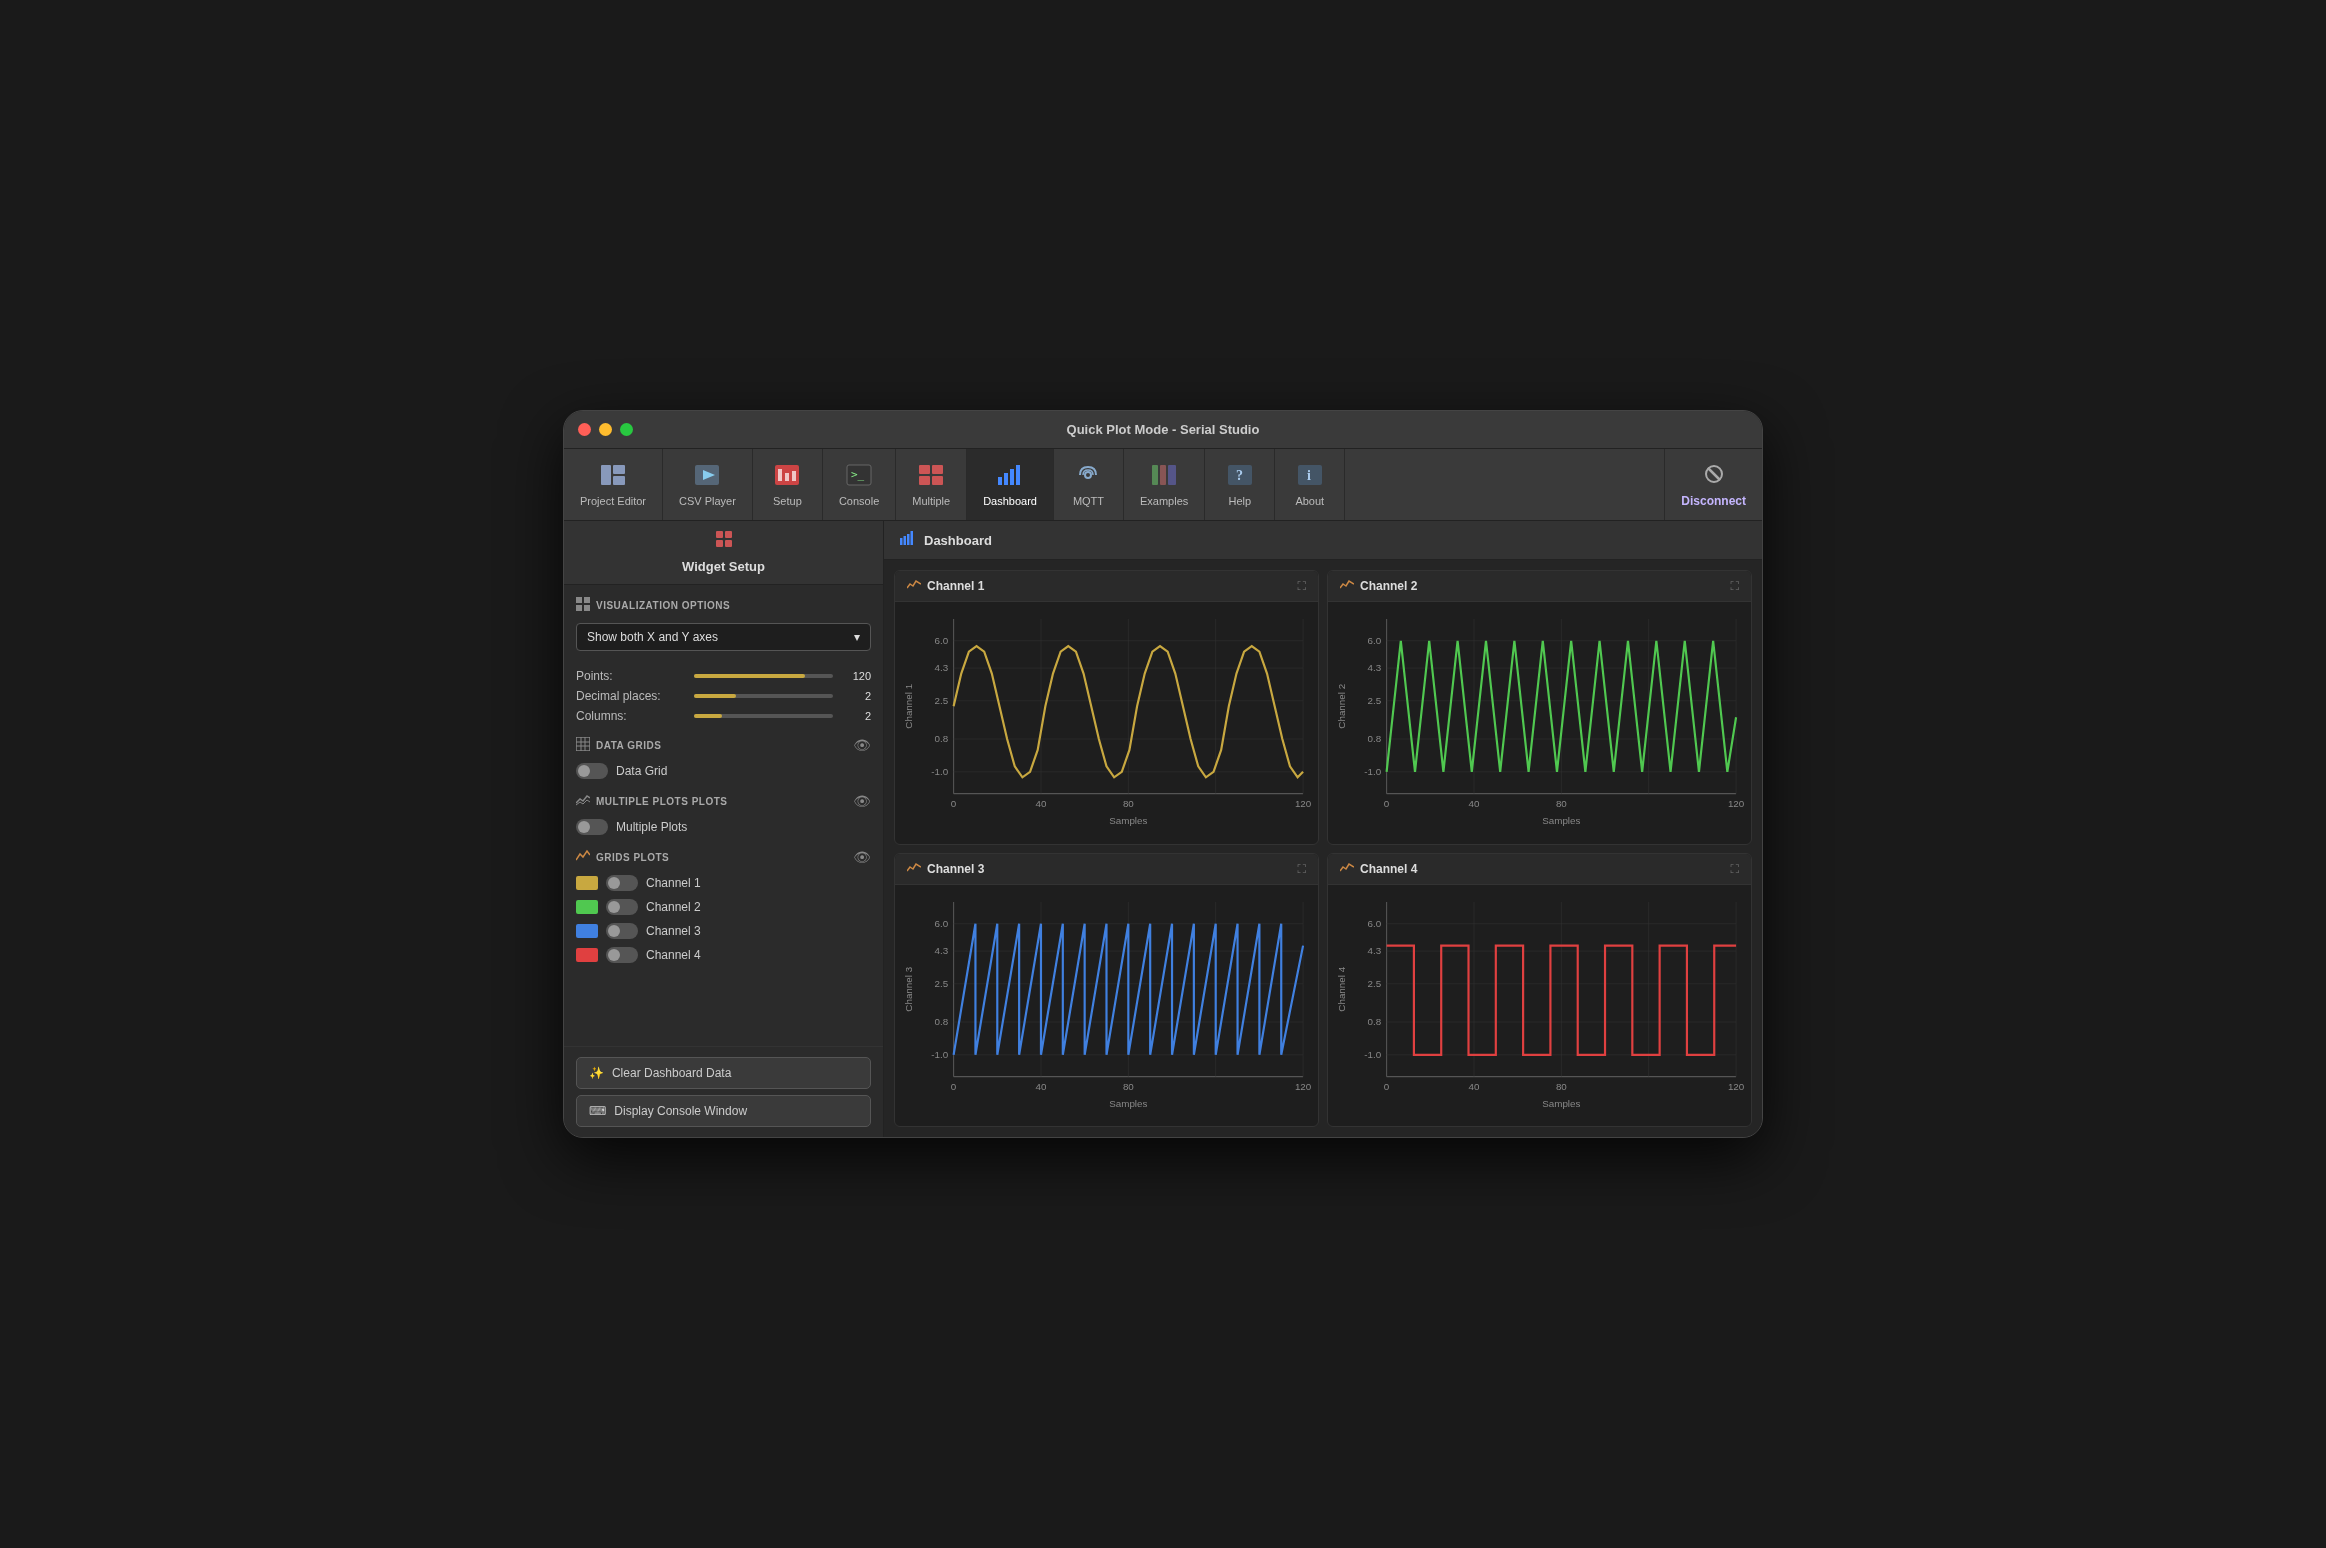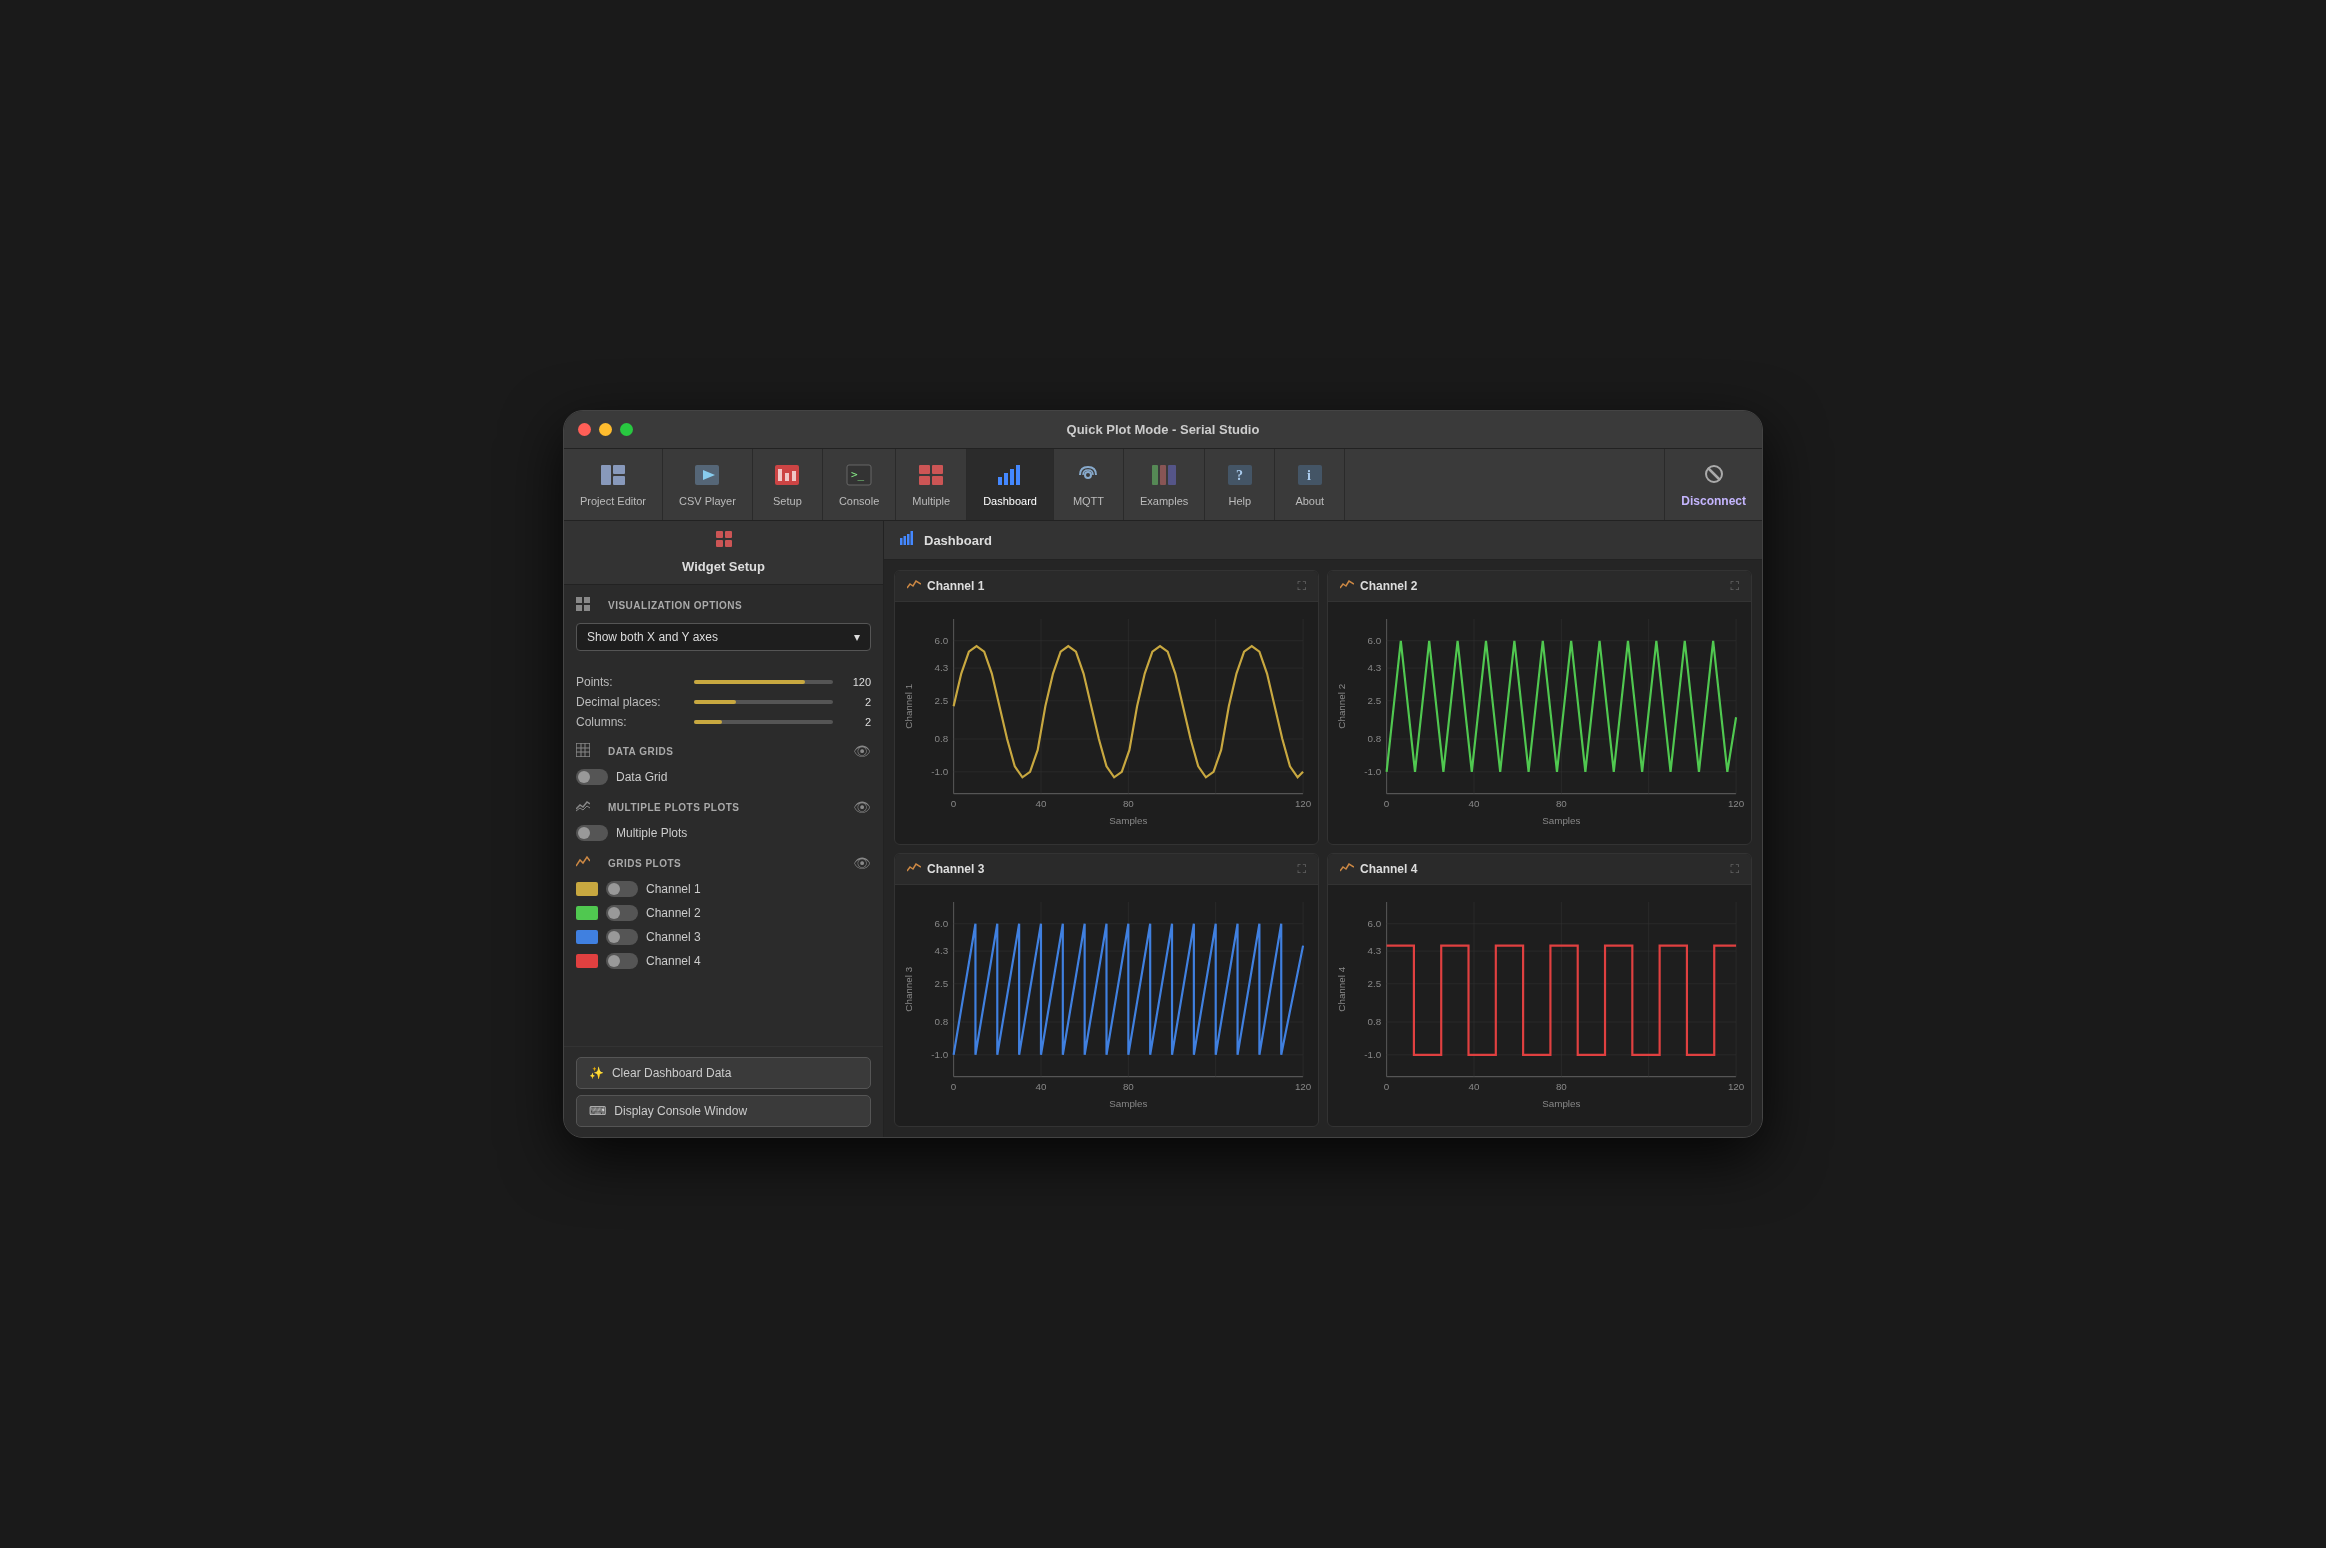--- a/index.html
+++ b/index.html
@@ -125,36 +125,36 @@
       margin-top: 14px;
     }
     .section-header:first-child { margin-top: 0; }
     .section-title {
       color: #aaa;
       font-size: 10px;
       font-weight: 700;
       letter-spacing: 0.5px;
       display: flex;
       align-items: center;
-      gap: 18px;
+      gap: 6px;
     }
     .eye-btn {
       color: #888;
       cursor: pointer;
       font-size: 14px;
     }
     .select-dropdown {
       width: 100%;
       background: #1e1e1e;
       border: 1px solid #555;
       border-radius: 4px;
       color: #ddd;
       padding: 6px 10px;
       font-size: 12px;
-      margin-bottom: 24px;
+      margin-bottom: 18px;
       display: flex;
       align-items: center;
       justify-content: space-between;
       cursor: pointer;
     }
     .slider-row {
       display: flex;
       align-items: center;
       margin-bottom: 6px;
       font-size: 12px;

